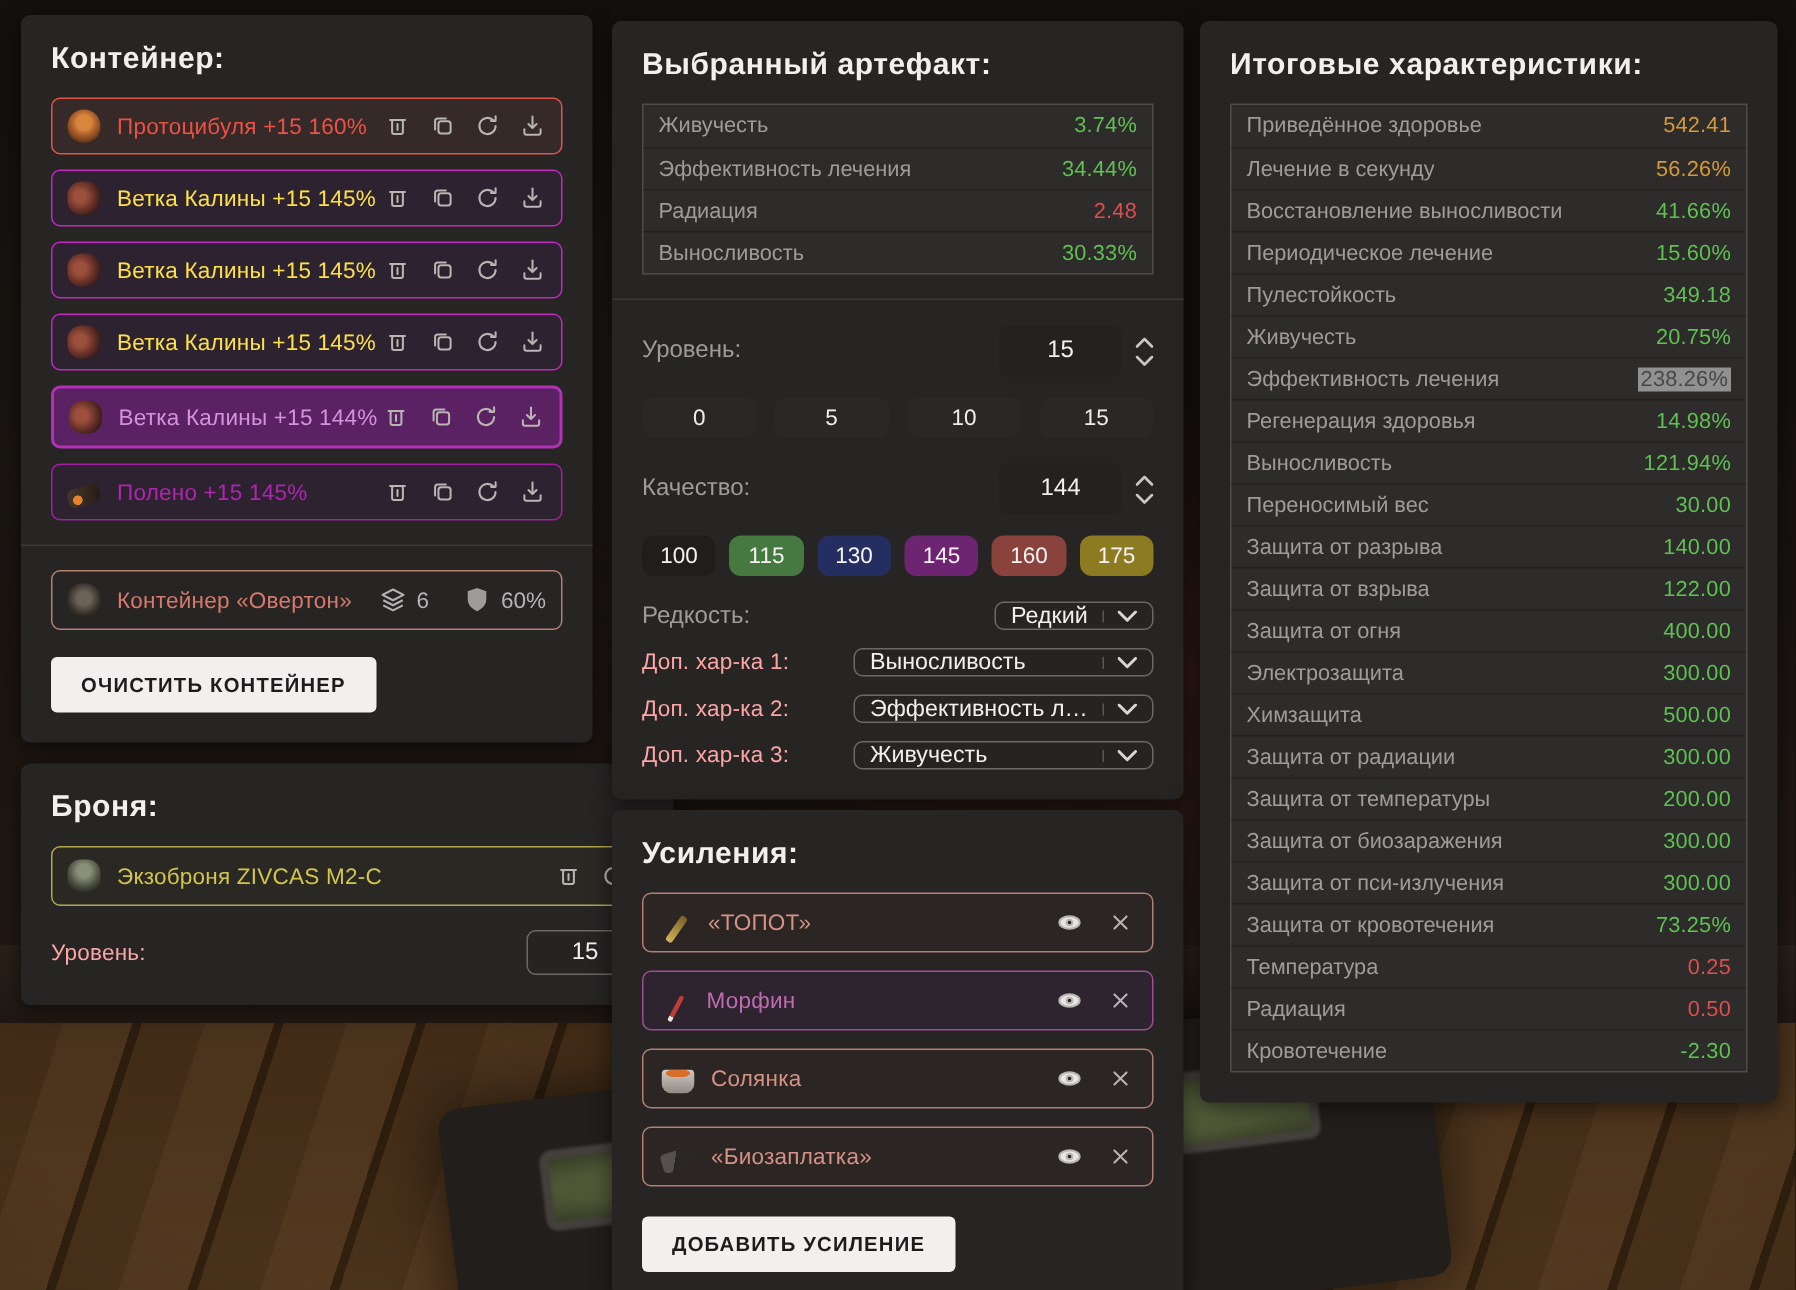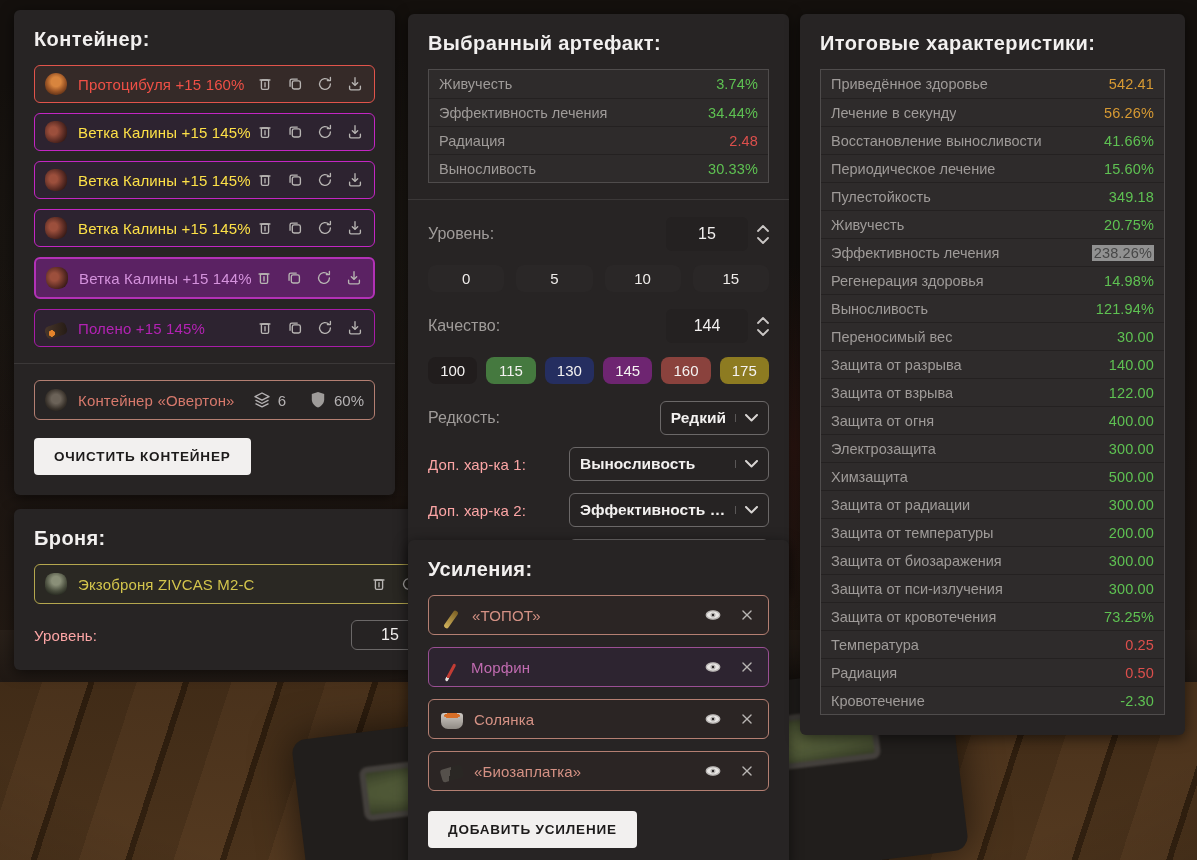--- a/index.html
+++ b/index.html
@@ -113,22 +113,22 @@
   .spin-arrows { display:flex; flex-direction:column; gap:5px; }
   .spin-arrows svg { width:12px; height:7px; stroke:#c9c6c4; fill:none;
     stroke-width:1.8; stroke-linecap:round; stroke-linejoin:round; cursor:pointer; }
   .chip-row { display:flex; gap:12px; margin-top:14px; }
   .chip { flex:1; height:27px; background:#2a2727; border:none; border-radius:8px;
     color:#efecea; font-family:inherit; font-size:15px; cursor:pointer; }
   .q-row { display:flex; gap:9px; margin-top:14px; }
   .q-chip { flex:1; height:27px; border:none; border-radius:8px; color:#f4f2f1;
     font-family:inherit; font-size:15px; cursor:pointer; }
 
-  .select { display:flex; align-items:center; height:34px; padding:0 10px;
-    border:1px solid #6b6868; border-radius:6px; background:#262323; cursor:pointer;font-weight:bold; }
+  .select { display:flex; align-items:center; height:19px; padding:0 10px;
+    border:1px solid #6b6868; border-radius:6px; background:#262323; cursor:pointer; }
   .sel-value { color:#f2f0ef; font-size:15.5px; white-space:nowrap; overflow:hidden;
     text-overflow:ellipsis; flex:1; }
   .chev { border-left:1px solid #5a5757; padding-left:9px; margin-left:9px;
     display:flex; align-items:center; }
   .chev svg { width:13px; height:8px; stroke:#d8d5d3; fill:none; stroke-width:2;
     stroke-linecap:round; stroke-linejoin:round; }
   .sel-row { margin-top:12px; display:flex; align-items:center;
     justify-content:space-between; }
   .sel-row .select { width:200px; }
   #rarity-select { min-width:106px; }

